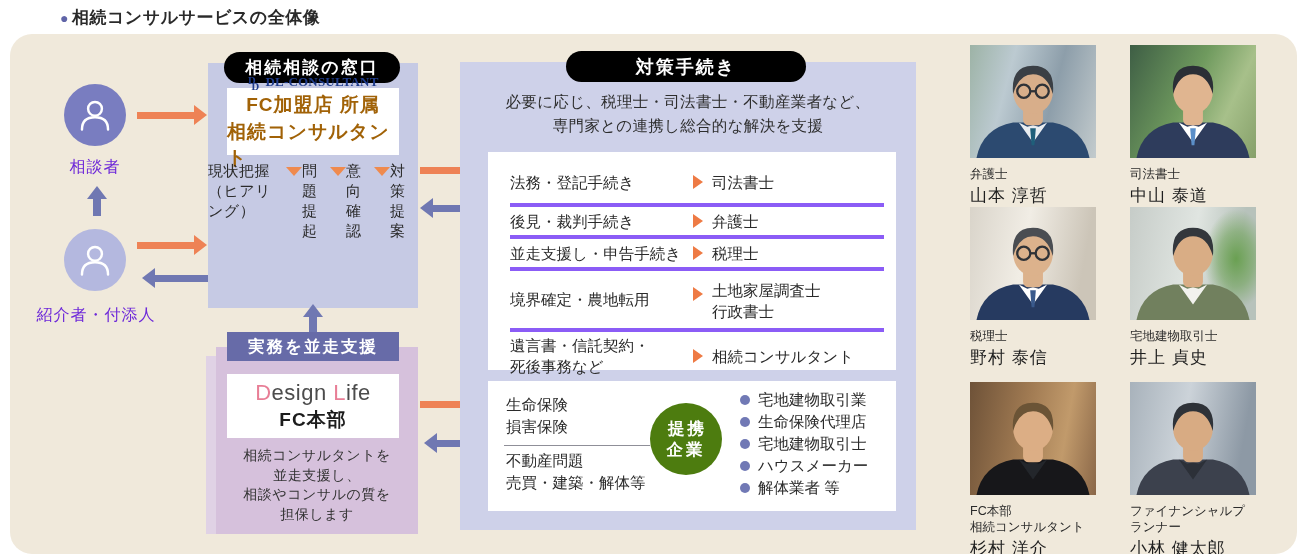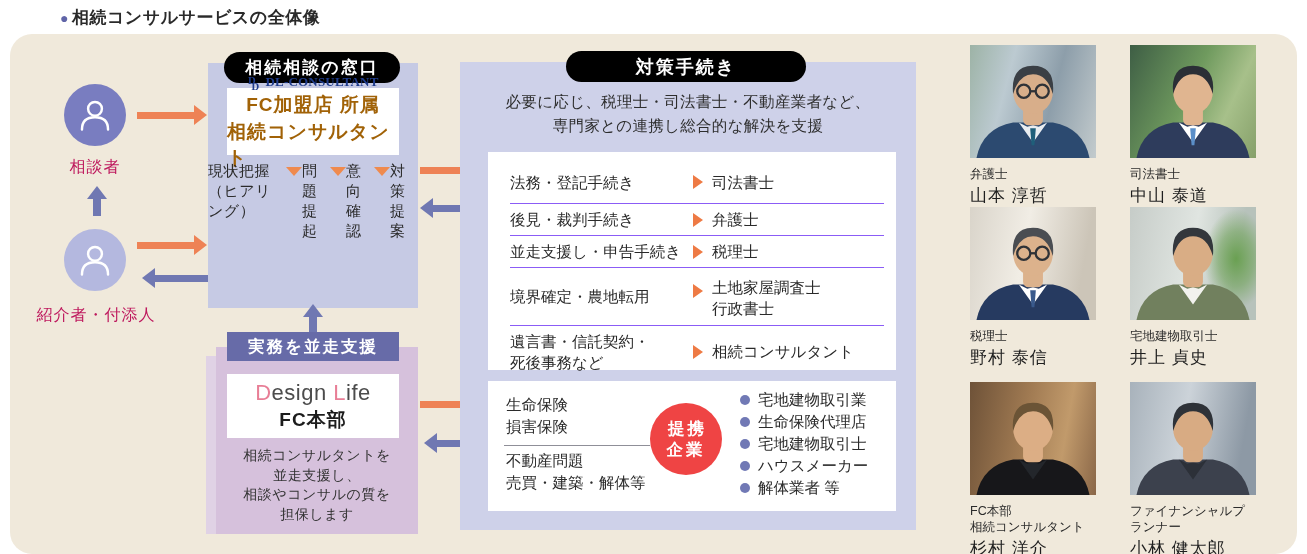--- a/index.html
+++ b/index.html
@@ -13,21 +13,21 @@
   .page-title .dot { color:#6065a8; font-size:14px; }
 
   
   .canvas { position:absolute; left:10px; top:34px; width:1287px; height:520px; background:#f0e9db; border-radius:22px; }
 
   
   .pcircle-icon { position:absolute; width:62px; height:62px; border-radius:50%; display:flex; align-items:center; justify-content:center; }
   .c-client { left:64px; top:84px; background:#797dc0; }
   .c-intro  { left:64px; top:229px; background:#b4b8df; }
   .pcircle-icon svg { width:46px; height:46px; }
-  .actor-label { position:absolute; text-align:center; font-size:16px; color:#be185d; letter-spacing:1px; }
+  .actor-label { position:absolute; text-align:center; font-size:16px; color:#6d28d9; letter-spacing:1px; }
   .l-client { left:35px; top:157px; width:120px; }
   .l-intro  { left:8px;  top:305px; width:176px; }
 
   
   .arrow { position:absolute; display:flex; align-items:center; }
   .arrow .sh { flex:1; height:7px; background:var(--c); }
   .arrow .hd { width:0; height:0; border-top:10px solid transparent; border-bottom:10px solid transparent; }
   .arrow.right .hd { border-left:13px solid var(--c); }
   .arrow.left  { flex-direction:row-reverse; }
   .arrow.left .hd  { border-right:13px solid var(--c); }
@@ -67,34 +67,34 @@
   .sup-desc { position:absolute; left:210px; top:446px; width:214px; font-size:14px; line-height:19.5px;
               text-align:center; white-space:pre-line; color:#333; letter-spacing:.5px; }
 
   
   .panel { position:absolute; left:460px; top:62px; width:456px; height:468px; background:#ced1e9; }
   .panel-pill { left:566px; top:51px; width:240px; height:31px; font-size:18px; }
   .panel-sub { position:absolute; left:470px; top:90px; width:436px; text-align:center; font-size:15.5px;
                line-height:24px; white-space:pre-line; color:#2e2e2e; letter-spacing:.3px; }
   .ptable { position:absolute; left:488px; top:152px; width:408px; height:218px; background:#fff; padding:9px 0 6px; }
   .trow { display:flex; align-items:center; margin:0 12px 0 22px; }
-  .trow + .trow { border-top:1px solid #8b5cf6; }
+  .trow + .trow { border-top:4px solid #8b5cf6; }
   .trow .task { width:183px; font-size:15.5px; color:#2a2a2a; white-space:pre-line; line-height:21px; }
   .tri-r { width:0; height:0; border-top:7px solid transparent; border-bottom:7px solid transparent;
            border-left:10px solid #ee7a44; margin-right:9px; flex-shrink:0; }
   .experts { font-size:15.5px; color:#2a2a2a; line-height:21px; }
   .trow.two .tri-r { align-self:flex-start; margin-top:16px; }
   .trow.two .experts { padding-top:9px; padding-bottom:6px; }
 
   
   .partners { position:absolute; left:488px; top:381px; width:408px; height:130px; background:#fff; }
   .ins  { position:absolute; left:18px; top:13px; font-size:15.5px; line-height:22px; white-space:pre-line; }
   .pdiv { position:absolute; left:16px; top:64px; width:146px; border-top:1px solid #8f8f98; }
   .est  { position:absolute; left:18px; top:69px; font-size:15.5px; line-height:22px; white-space:pre-line; }
-  .pball { position:absolute; left:162px; top:22px; width:72px; height:72px; border-radius:50%; background:#ef4444;
+  .pball { position:absolute; left:162px; top:22px; width:72px; height:72px; border-radius:50%; background:#4d7c0f;
            color:#fff; font-weight:bold; font-size:16.5px; line-height:21px; letter-spacing:3px; text-indent:3px;
            display:flex; align-items:center; justify-content:center; text-align:center; white-space:pre-line; }
   .plist { position:absolute; left:252px; top:10px; display:flex; flex-direction:column; gap:4px; }
   .pitem { display:flex; align-items:center; gap:8px; font-size:15.5px; height:18px; }
   .pitem .d { width:10px; height:10px; border-radius:50%; background:#7179b5; flex-shrink:0; }
 
   
   .person-card { position:absolute; width:126px; }
   .photo { position:relative; width:126px; height:113px; overflow:hidden; }
   .sil { position:absolute; bottom:-1px; left:50%; transform:translateX(-50%); height:88%; width:auto; }

